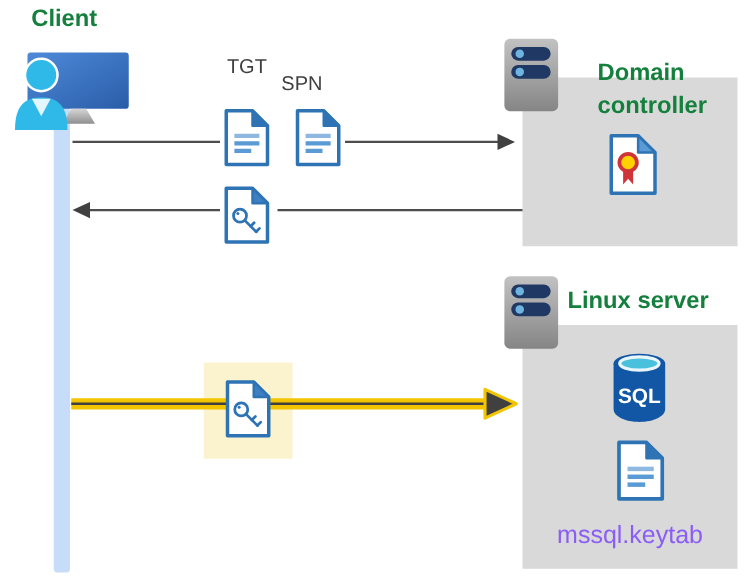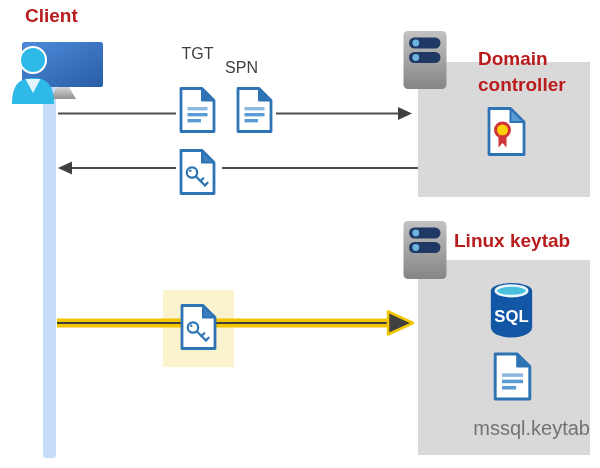--- a/index.html
+++ b/index.html
@@ -2,23 +2,23 @@
 <html><head>
 <meta charset="utf-8">
 <style>
   html,body{margin:0;padding:0;}
   body{font-family:"Liberation Sans", sans-serif; background:#fff;}
   .canvas{position:relative;width:600px;height:468px;background:#ffffff;overflow:hidden;}
   .abs{position:absolute;}
   .gray-box{background:#D9D9D9;}
   .highlight-box{background:#FBF3CE;}
   .lifeline{background:#C7DCF8;border-radius:3px;}
-  .label-bold{font-weight:bold;font-size:19px;line-height:26px;color:#b91c1c;}
+  .label-bold{font-weight:bold;font-size:19px;line-height:26px;color:#15803d;}
   .label-small{font-size:16px;color:#3f3f3f;text-align:center;}
-  .label-keytab{font-size:20px;color:#737373;text-align:right;}
+  .label-keytab{font-size:20px;color:#8b5cf6;text-align:center;}
   svg{display:block;}
   .arrow-layer{pointer-events:none;}
 </style>
 </head>
 <body>
 
 <div class="canvas">
 
   <svg width="0" height="0" class="abs" style="left:0;top:0" aria-hidden="true">
     <defs>
@@ -128,16 +128,16 @@
     <text x="23" y="42" font-size="17" font-weight="bold" fill="#ffffff" text-anchor="middle" font-family="Liberation Sans, sans-serif">SQL</text>
   </svg>
   <svg class="abs" style="left:491px;top:351px;" width="43" height="51" viewBox="0 0 41 48">
       <use href="#sym-doc"></use>
     </svg>
 
   <div class="abs label-bold" style="left:25px;top:3px;">Client</div>
   <div class="abs label-small" style="left:171px;top:45px;width:53px;">TGT</div>
   <div class="abs label-small" style="left:215px;top:59px;width:53px;">SPN</div>
   <div class="abs label-bold" style="left:478px;top:6px;width:134px;margin-top:40px;">Domain controller</div>
-  <div class="abs label-bold" style="left:454px;top:228px;width:136px;">Linux keytab</div>
+  <div class="abs label-bold" style="left:454px;top:228px;width:136px;">Linux server</div>
   <div class="abs label-keytab" style="left:418px;top:417px;width:172px;">mssql.keytab</div>
 
 </div>
 
 </body></html>

